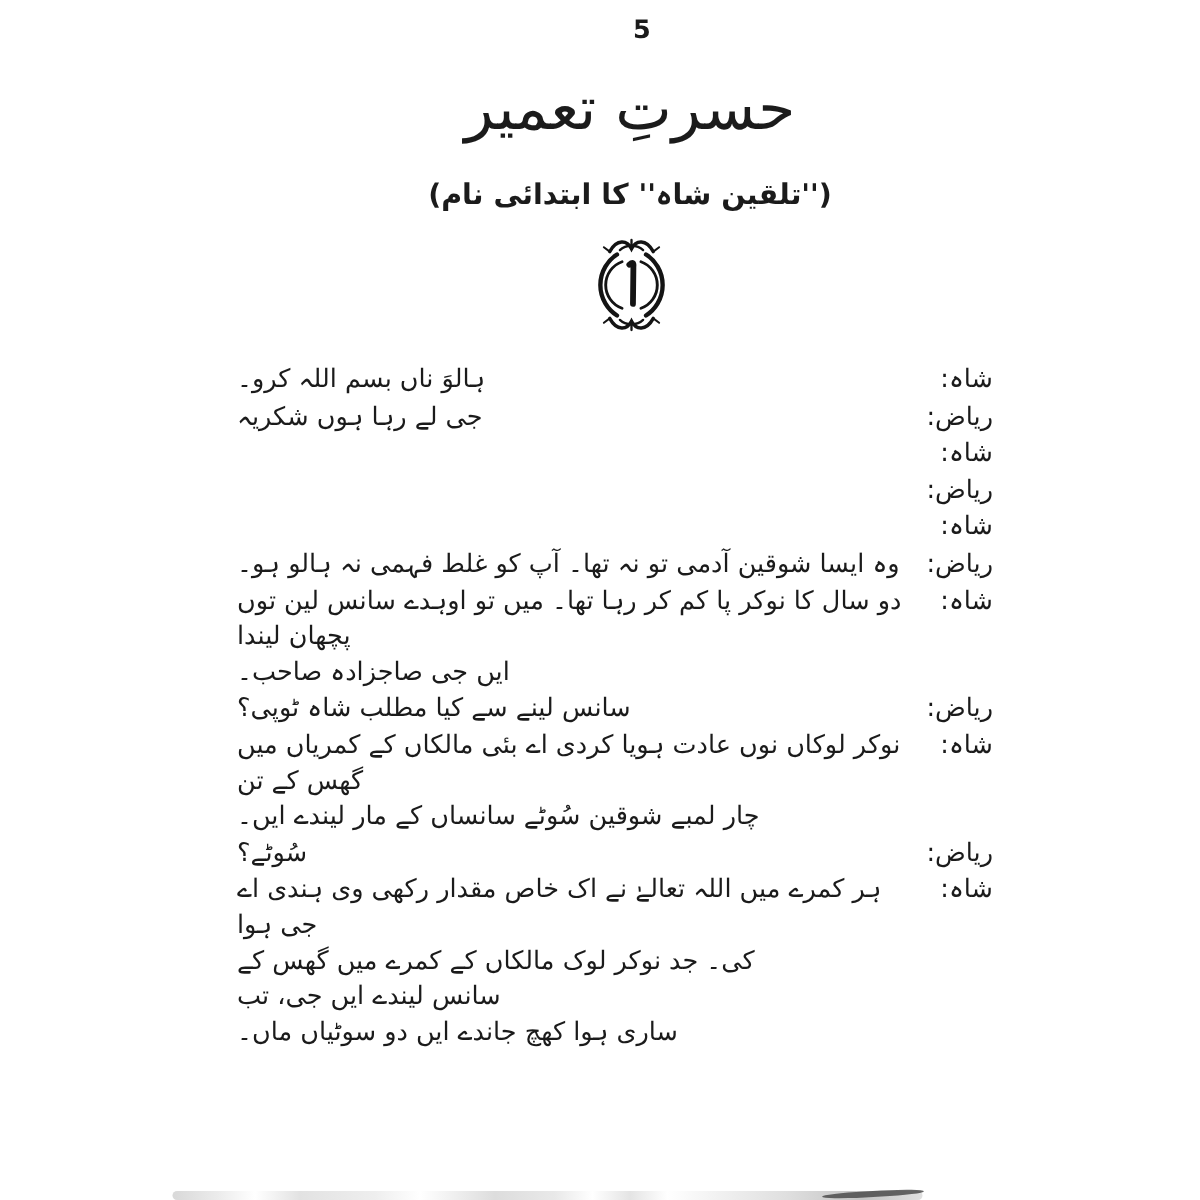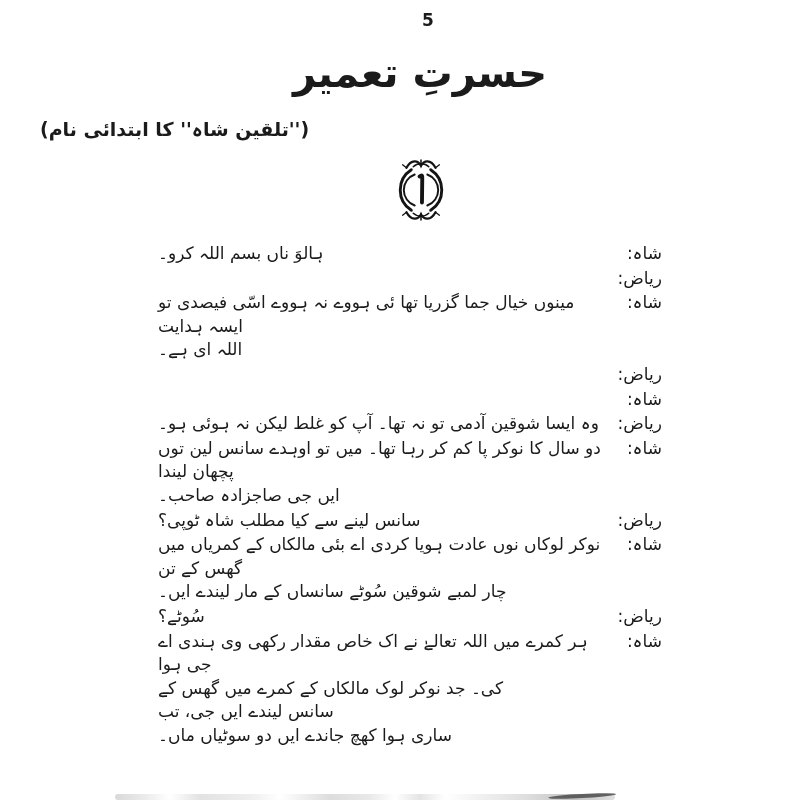--- a/index.html
+++ b/index.html
@@ -18,28 +18,28 @@
     font-size:17px;font-weight:bold;
     direction:ltr;
     font-family:"DejaVu Sans", sans-serif;
   }
   .title{
     position:absolute;
     top:50px;left:0;right:0;
     text-align:center;
     padding-left:40px; 
     font-size:40px;
-    font-weight:bold;
+    font-weight:normal;
     letter-spacing:-1px;
     direction:rtl;
   }
   .subtitle{
     position:absolute;
     top:118px;left:0;right:0;
-    text-align:left;
+    text-align:center;
     padding-left:40px;
     font-size:19px;
     font-weight:bold;
     direction:rtl;
   }
   .ornament{
     position:absolute;
     top:156px;left:390px;
     width:62px;height:68px;
   }
@@ -125,35 +125,34 @@
     </svg>
   </div>
 
   <div class="dialogue">
     <div class="d-row">
       <div class="spk">شاہ:</div>
       <div class="txt">ہالوَ ناں بسم اللہ کرو۔</div>
     </div>
     <div class="d-row">
       <div class="spk">ریاض:</div>
+      <div class="txt">جی لے رہا ہوں شکریہ</div>
     </div>
     <div class="d-row">
       <div class="spk">شاہ:</div>
-      <div class="txt">مینوں خیال جما گزریا تھا ئی ہووے نہ ہووے اسّی فیصدی تو ایسہ ہدایت
-اللہ ای ہے۔</div>
     </div>
     <div class="d-row">
       <div class="spk">ریاض:</div>
     </div>
     <div class="d-row">
       <div class="spk">شاہ:</div>
     </div>
     <div class="d-row">
       <div class="spk">ریاض:</div>
-      <div class="txt">وہ ایسا شوقین آدمی تو نہ تھا۔ آپ کو غلط لیکن نہ ہوئی ہو۔</div>
+      <div class="txt">وہ ایسا شوقین آدمی تو نہ تھا۔ آپ کو غلط فہمی نہ ہالو ہو۔</div>
     </div>
     <div class="d-row">
       <div class="spk">شاہ:</div>
       <div class="txt">دو سال کا نوکر پا کم کر رہا تھا۔ میں تو اوہدے سانس لین توں پچھان لیندا
 ایں جی صاجزادہ صاحب۔</div>
     </div>
     <div class="d-row">
       <div class="spk">ریاض:</div>
       <div class="txt">سانس لینے سے کیا مطلب شاہ ٹوپی؟</div>
     </div>

